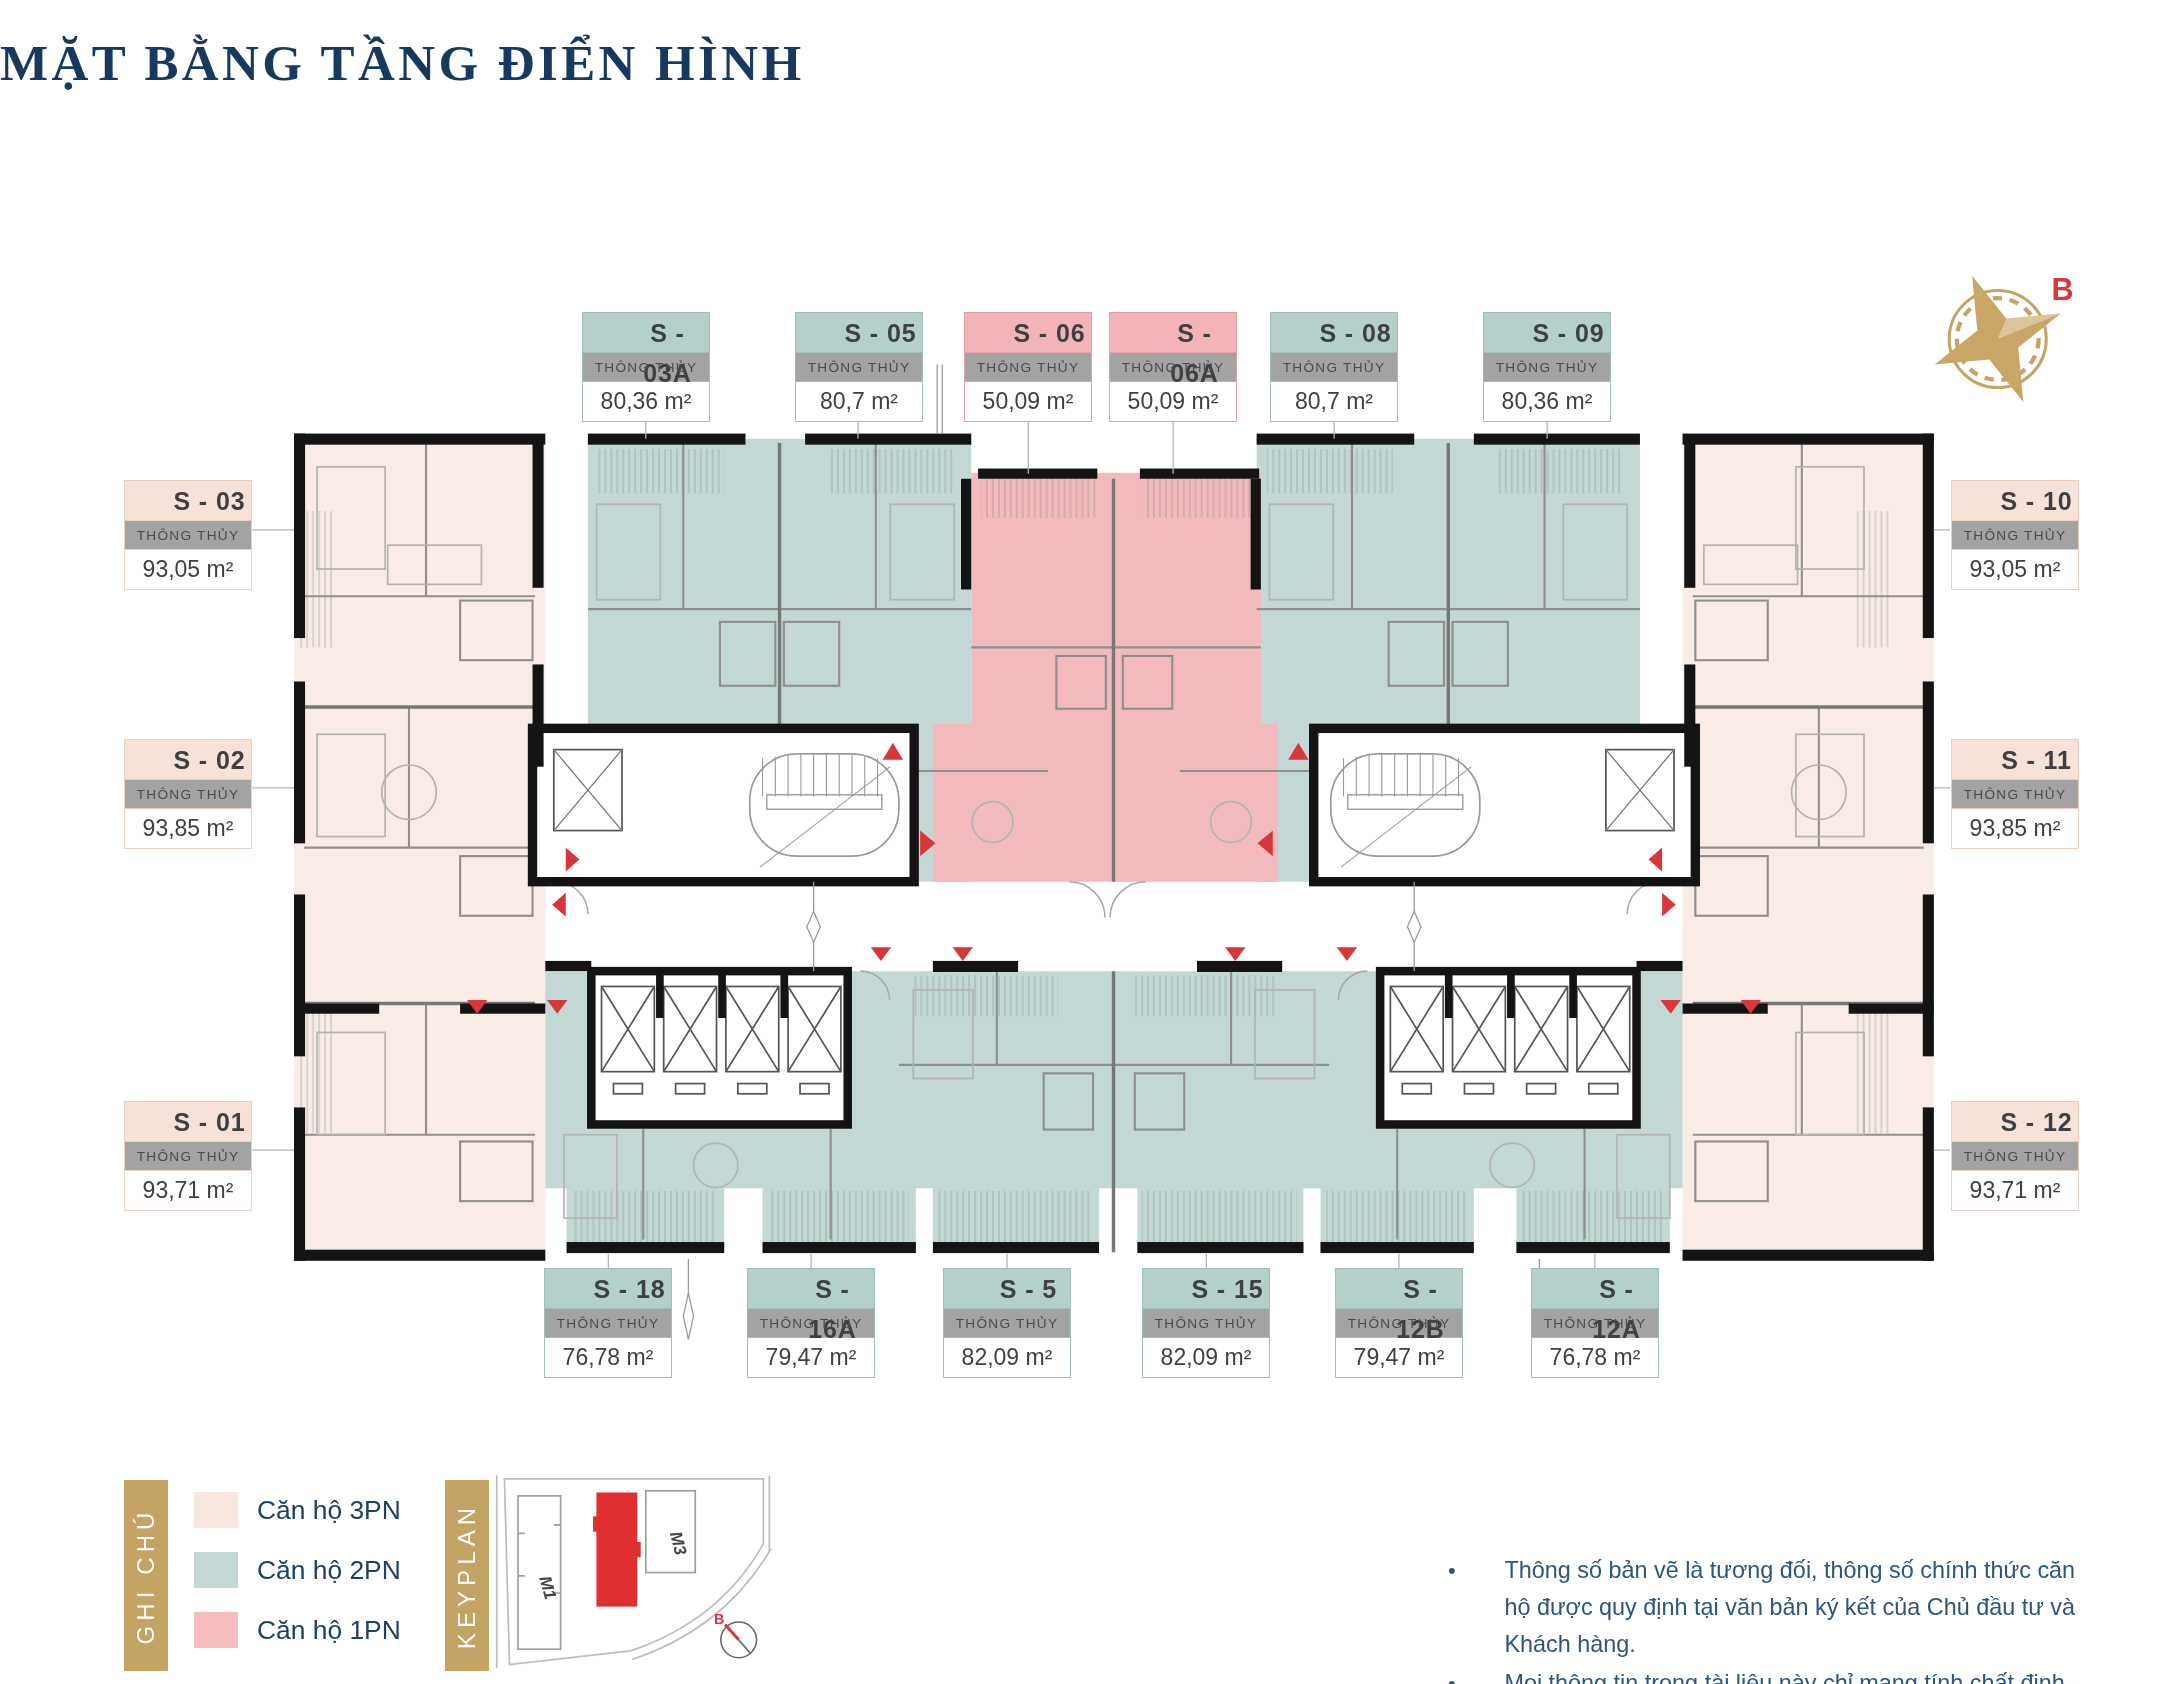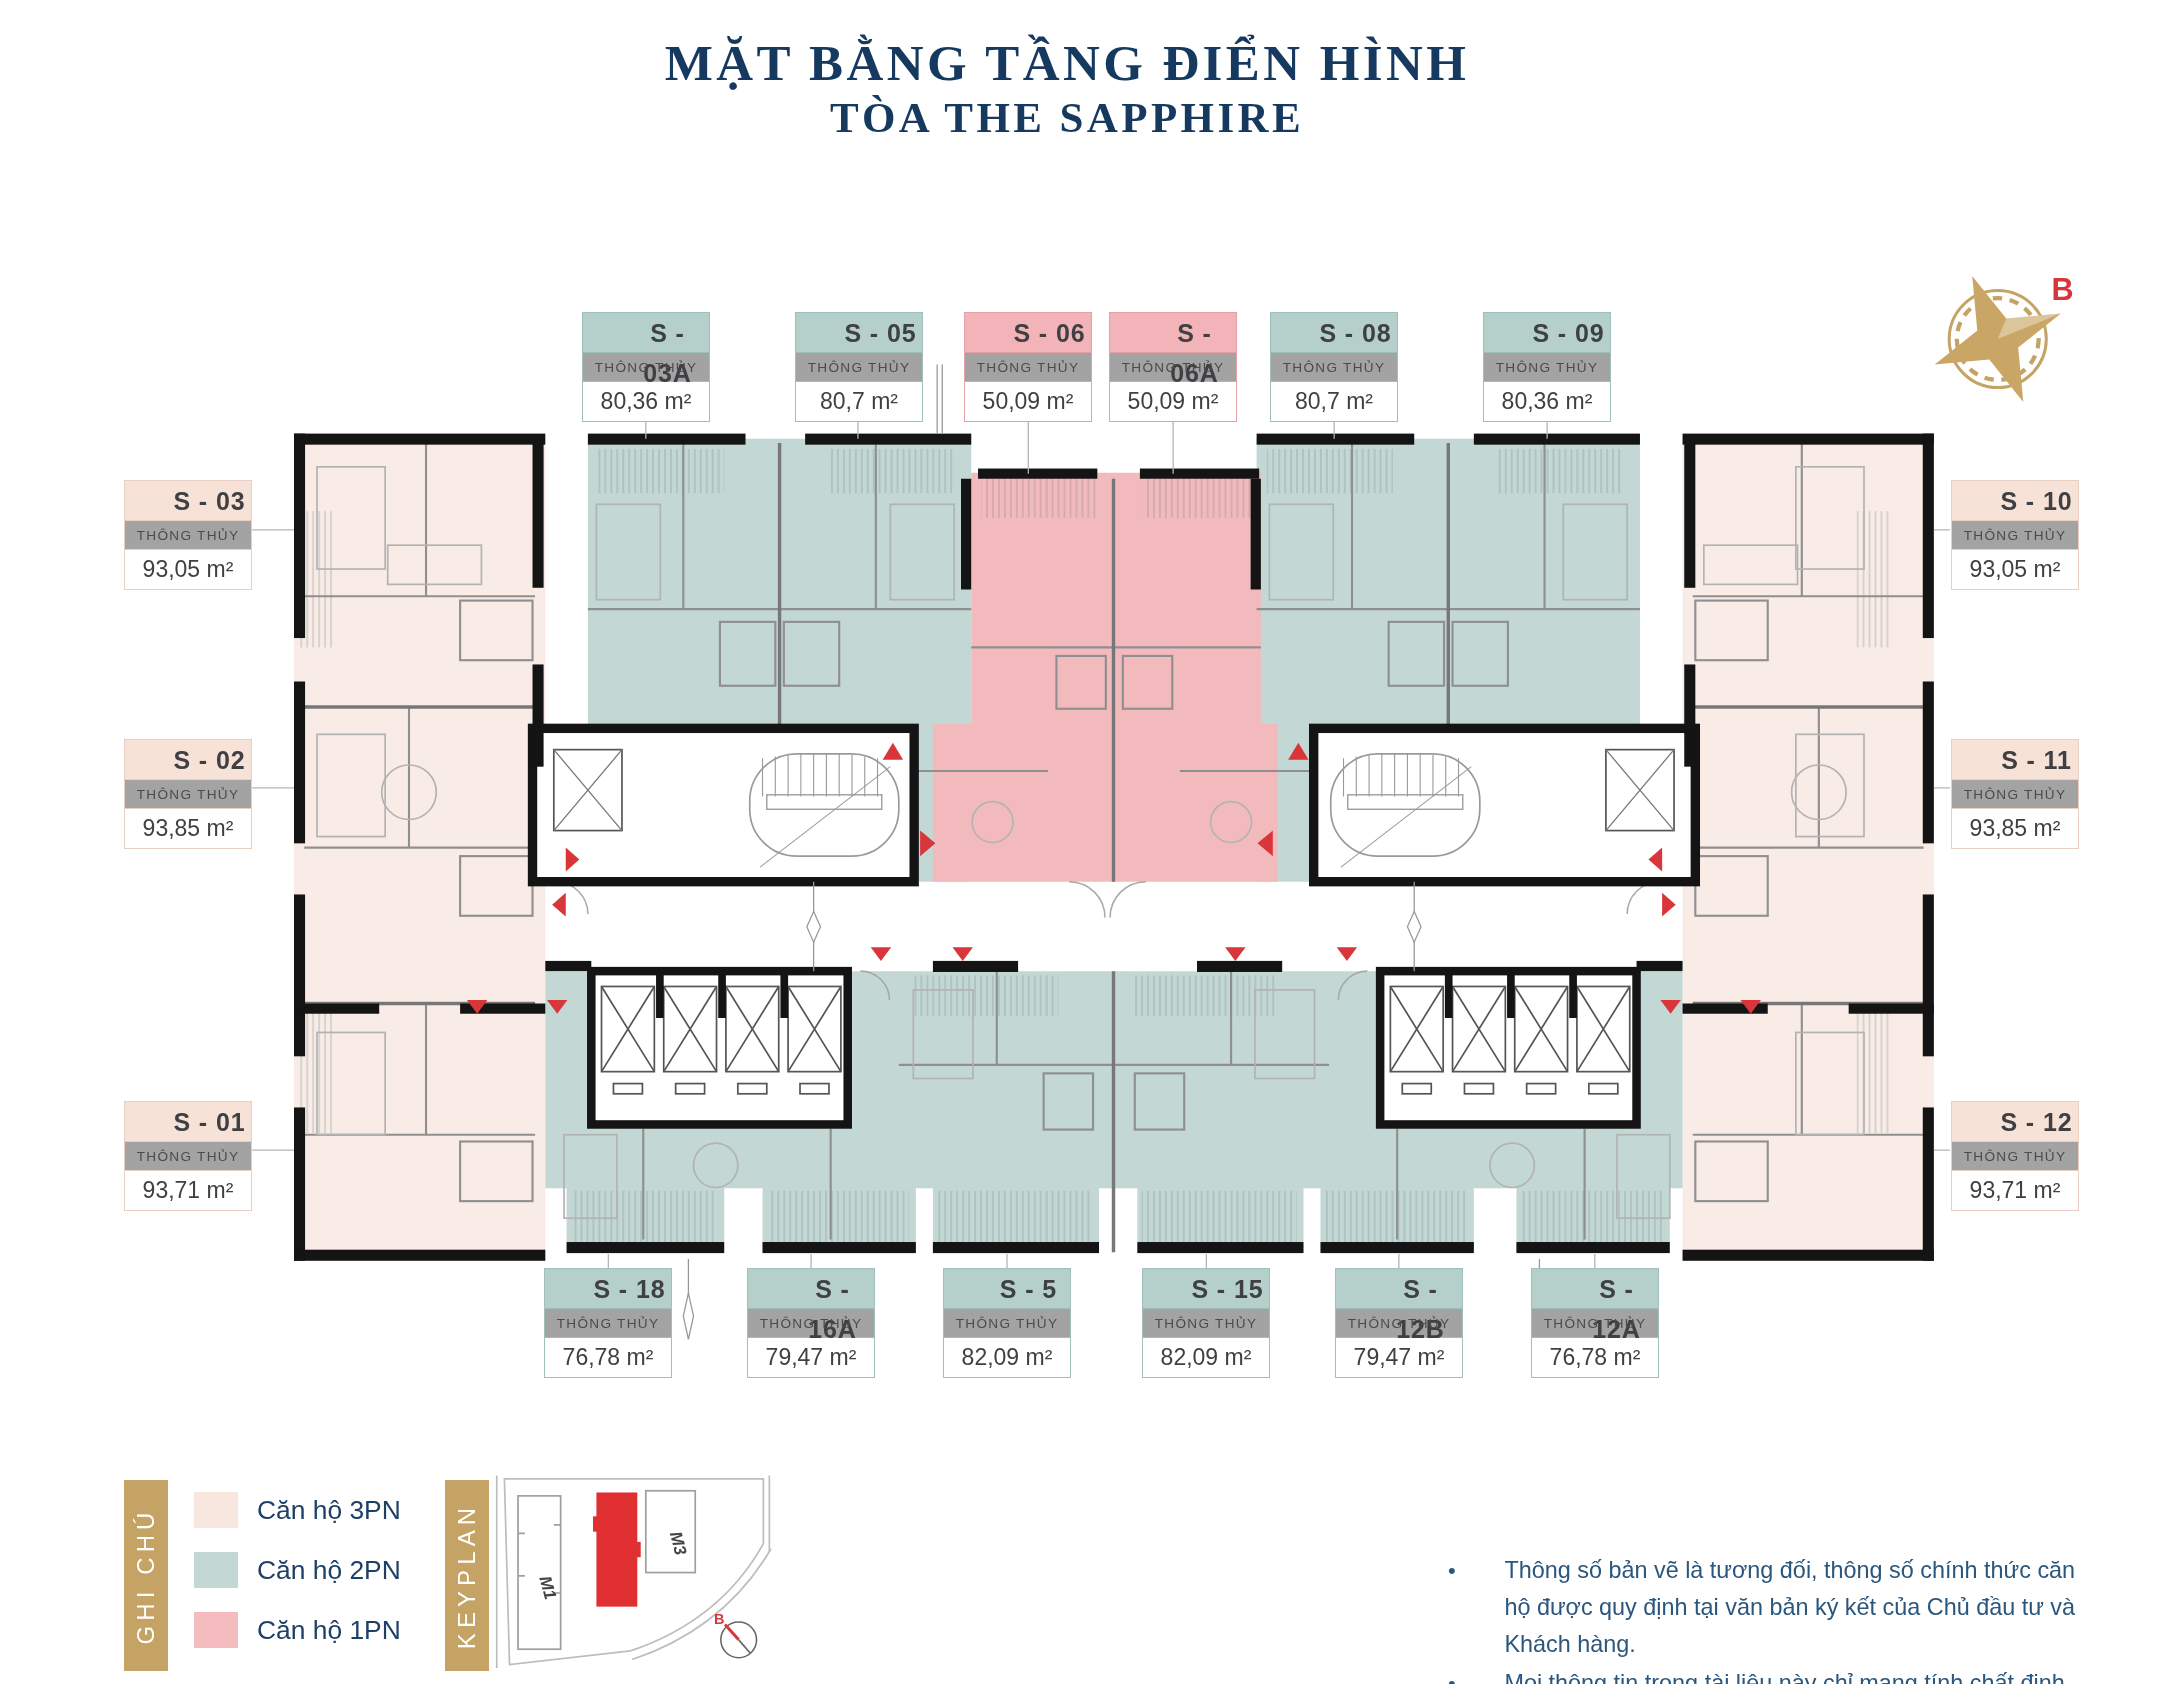--- a/index.html
+++ b/index.html
@@ -1,20 +1,20 @@
 <!DOCTYPE html>
 <html style="font-size:13.6px"><head>
 <meta charset="utf-8">
 <style>
   html,body{margin:0;padding:0;background:#ffffff;}
   #page{position:relative;width:2181px;height:1685px;background:#fff;overflow:hidden;
         font-family:"Liberation Sans",sans-serif;}
   #plan-svg{position:absolute;left:0;top:0;z-index:1;}
   
-  .title-wrap{position:absolute;left:0;top:37px;width:2134px;text-align:center;z-index:3;
+  .title-wrap{position:absolute;left:0;top:37px;width:2134px;z-index:3;
               color:#16395f;font-family:"Liberation Serif",serif;font-weight:bold;}
   .title-l1{font-size:51px;letter-spacing:3.4px;line-height:1.05;}
   .title-l2{font-size:43px;letter-spacing:3.4px;line-height:1.25;}
   
   .ulabel{position:absolute;width:128px;background:#fff;text-align:center;z-index:3;}
   .ulabel .hd{height:39px;line-height:40px;font-size:25px;font-weight:bold;color:#3f4043;
               letter-spacing:0.9px;background:var(--hd);border:0.9px solid var(--bc);padding-left:43px;}
   .ulabel .tt{height:28px;line-height:29px;font-size:13.6px;color:#4b4b4e;letter-spacing:1.3px;
               border:0.9px solid var(--bc);border-top:none;background:#a3a3a3;}
   .ulabel .ar{height:39px;line-height:39px;font-size:23px;font-weight:normal;color:#3f4043;
@@ -315,21 +315,20 @@
       <circle cx="867" cy="1925" r="21" fill="#fff" stroke="#666" stroke-width="1.8"></circle>
       <path d="M867,1925 L851,1907" stroke="#d8363a" stroke-width="3.5"></path>
       <path d="M867,1925 L881,1941" stroke="#666" stroke-width="2"></path>
       <text x="838" y="1906" font-size="17" font-weight="bold" fill="#d8363a" font-family="Liberation Sans, sans-serif">B</text>
     </g>
   </g>
 </svg>
 
 <div class="title-wrap">
   <div class="title-l1">MẶT BẰNG TẦNG ĐIỂN HÌNH</div>
-  <div class="title-l2">TÒA THE SAPPHIRE</div>
 </div>
 
 <div class="ulabel v-2pn" style="left:582px;top:312px">
   <div class="hd">S - 03A</div>
   <div class="tt">THÔNG THỦY</div>
   <div class="ar">80,36 m²</div>
 </div>
 <div class="ulabel v-2pn" style="left:795px;top:312px">
   <div class="hd">S - 05</div>
   <div class="tt">THÔNG THỦY</div>

